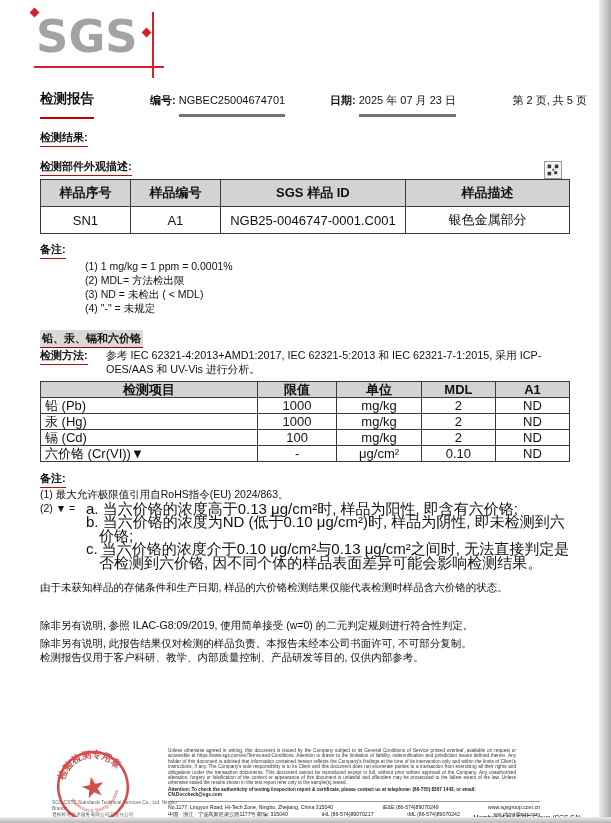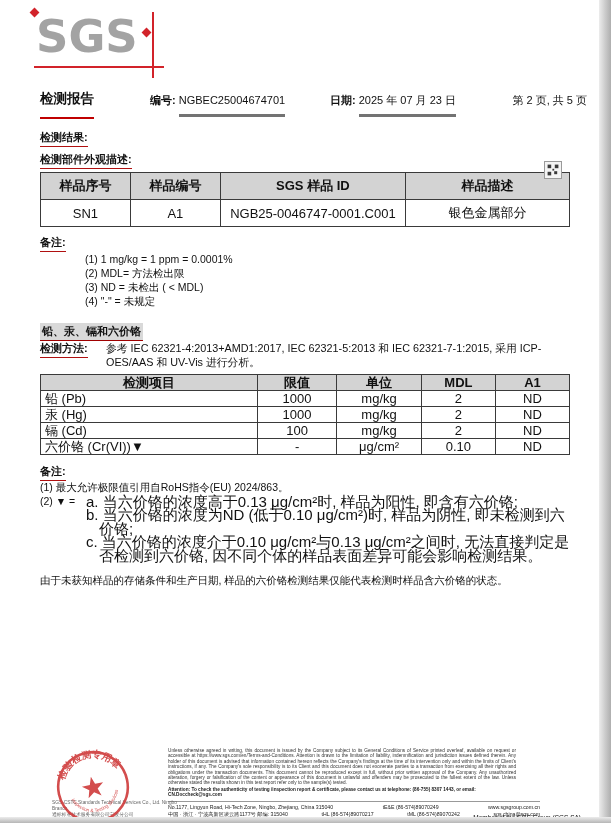--- a/index.html
+++ b/index.html
@@ -28,21 +28,21 @@
   .meta { position:absolute; top:93px; font-size:11px; white-space:nowrap; }
   .meta .b { font-weight:bold; }
   .uval { border-bottom:3px solid #737373; padding-bottom:8px; }
   .meta-number { left:150px; }
   .meta-date { left:330px; }
   .page-info { position:absolute; top:93px; right:24px; font-size:11px; }
 
   
   .content { position:absolute; left:40px; top:130px; width:530px; font-size:11px; color:#111; }
   .sec-label { display:inline-block; font-weight:bold; border-bottom:1.5px solid #b01010; padding-bottom:1px; font-size:11px; }
-  .block-results { margin-bottom:5px; }
+  .block-results { margin-bottom:12px; }
   .block-appearance { margin-bottom:3px; }
 
   table { width:100%; border-collapse:collapse; table-layout:fixed; }
   th,td { border:1px solid #3a3a3a; font-size:13px; text-align:center; }
   th { background:#d3d3d3; font-weight:bold; }
   .sample-table th,.sample-table td { padding:4px 3px; }
 
   .notes1 { margin-top:8px; }
   .note-line { padding-left:45px; line-height:14px; font-size:10.5px; }
 
@@ -229,20 +229,25 @@
       <div class="note2-items">
         <div>a. 当六价铬的浓度高于0.13 μg/cm²时, 样品为阳性, 即含有六价铬;</div>
         <div>b. 当六价铬的浓度为ND (低于0.10 μg/cm²)时, 样品为阴性, 即未检测到六价铬;</div>
         <div>c. 当六价铬的浓度介于0.10 μg/cm²与0.13 μg/cm²之间时, 无法直接判定是否检测到六价铬, 因不同个体的样品表面差异可能会影响检测结果。</div>
       </div>
     </div>
   </div>
 
   <div class="storage">由于未获知样品的存储条件和生产日期, 样品的六价铬检测结果仅能代表检测时样品含六价铬的状态。</div>
 
+  <div class="statements">
+    <div>除非另有说明, 参照 ILAC-G8:09/2019, 使用简单接受 (w=0) 的二元判定规则进行符合性判定。</div>
+    <div>除非另有说明, 此报告结果仅对检测的样品负责。本报告未经本公司书面许可, 不可部分复制。</div>
+    <div>检测报告仅用于客户科研、教学、内部质量控制、产品研发等目的, 仅供内部参考。</div>
+  </div>
 
 </div>
 
 <div class="footer">
 
   <svg class="stamp" viewBox="0 0 100 100">
     <circle cx="50" cy="50" r="47" fill="none" stroke="#cf3a3a" stroke-width="3.5"></circle>
     <defs>
       <path id="arcT" d="M 10 50 A 40 40 0 0 1 90 50"></path>
       <path id="arcB" d="M 16 50 A 34 34 0 0 0 84 50"></path>

